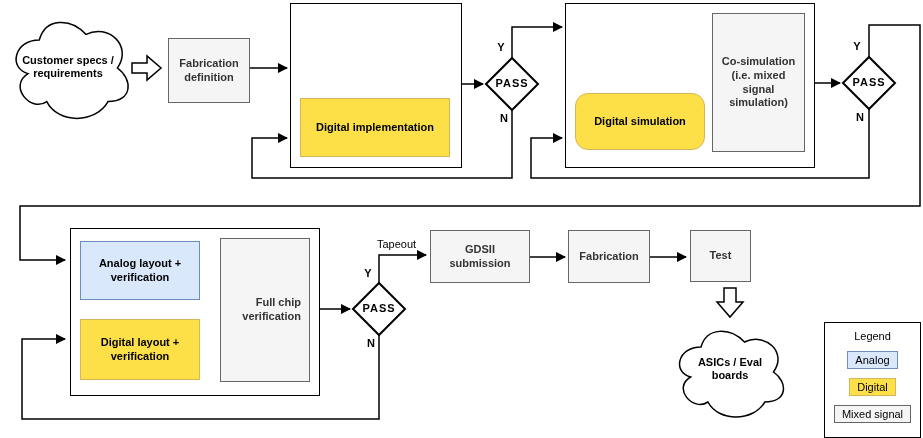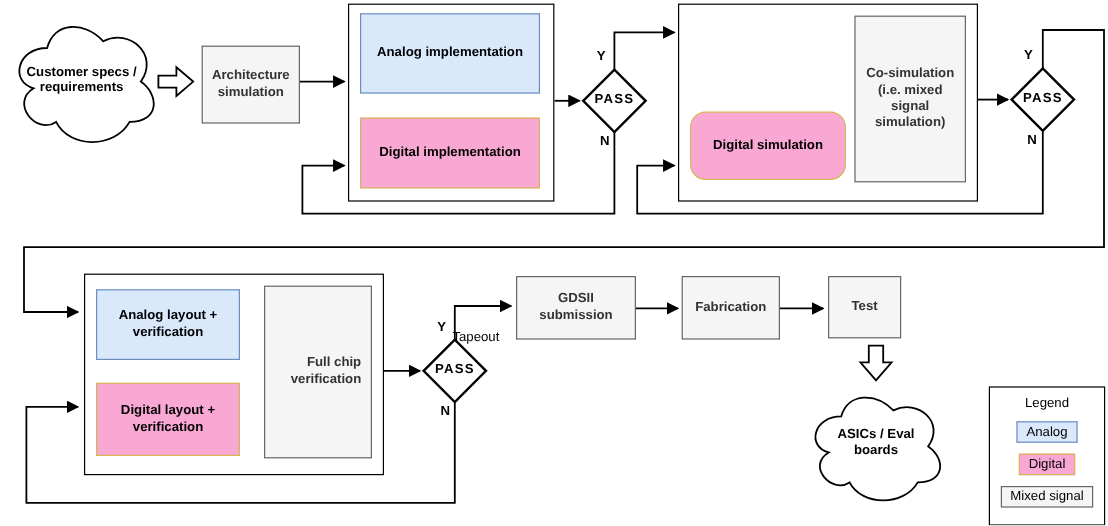--- a/index.html
+++ b/index.html
@@ -4,24 +4,24 @@
 <style>
   html,body{margin:0;padding:0;background:#fff;}
   .stage{position:relative;width:923px;height:438px;background:#fff;overflow:hidden;
          font-family:"Liberation Sans",sans-serif;}
   .stage svg{position:absolute;left:0;top:0;}
   .abs{position:absolute;box-sizing:border-box;}
   .frame{background:#ffffff;border:1px solid #000;}
   .box{display:flex;align-items:center;justify-content:center;text-align:center;
        font-size:11px;font-weight:bold;line-height:1.25;color:#000;}
   .analog{background:#dae8fc;border:1px solid #6c8ebf;}
-  .digital{background:#f9a8d4;border:1px solid #d6b656;}
+  .digital{background:#fde047;border:1px solid #d6b656;}
   .mixed{background:#f5f5f5;border:1px solid #666666;color:#333333;}
   .lbl{position:absolute;font-size:11px;font-weight:bold;color:#000;text-align:center;line-height:1.2;}
-  .edge-lbl{position:absolute;font-size:11px;font-weight:normal;color:#000;margin-top:37px;}
+  .edge-lbl{position:absolute;font-size:11px;font-weight:normal;color:#000;}
   .pass{letter-spacing:1px;}
   .legend{display:flex;flex-direction:column;align-items:center;padding-top:7px;gap:9px;
           background:#fff;border:1px solid #000;}
   .legend-title{font-size:11px;color:#000;}
   .legend-item{font-size:11px;color:#000;padding:2px 7px;text-align:left;}
 </style>
 </head>
 <body>
 
 <div class="stage">
@@ -53,24 +53,23 @@
     <path d="M650,257 H686" fill="none" stroke="#000" stroke-width="1.5" marker-end="url(#ah)"></path>
 
     <polygon points="486,84 512,58 538,84 512,110" fill="#fff" stroke="#000" stroke-width="2"></polygon>
     <polygon points="843,83 869,57 895,83 869,109" fill="#fff" stroke="#000" stroke-width="2"></polygon>
     <polygon points="353,309 379,283 405,309 379,335" fill="#fff" stroke="#000" stroke-width="2"></polygon>
   </svg>
 
   <div class="lbl" style="left:16px;top:54px;width:104px;">Customer specs / requirements</div>
   <div class="lbl" style="left:688px;top:356px;width:84px;">ASICs / Eval boards</div>
 
-  <div class="abs box mixed" style="left:168px;top:38px;width:82px;height:65px;">Architecture simulation</div>
+  <div class="abs box mixed" style="left:168px;top:38px;width:82px;height:65px;">Fabrication definition</div>
 
   <div class="abs frame" style="left:290px;top:3px;width:172px;height:165px;"></div>
-  <div class="abs box analog" style="left:300px;top:11px;width:150px;height:67px;">Analog implementation</div>
   <div class="abs box digital" style="left:300px;top:98px;width:150px;height:59px;">Digital implementation</div>
 
   <div class="abs frame" style="left:565px;top:3px;width:250px;height:165px;"></div>
   <div class="abs box digital" style="left:575px;top:93px;width:130px;height:57px;border-radius:13px;">Digital simulation</div>
   <div class="abs box mixed" style="left:712px;top:13px;width:93px;height:139px;padding:0 6px;">Co-simulation (i.e. mixed signal simulation)</div>
 
   <div class="abs frame" style="left:70px;top:228px;width:250px;height:168px;"></div>
   <div class="abs box analog" style="left:80px;top:241px;width:120px;height:59px;">Analog layout + verification</div>
   <div class="abs box digital" style="left:80px;top:319px;width:120px;height:61px;">Digital layout + verification</div>
   <div class="abs box mixed" style="left:220px;top:238px;width:90px;height:144px;padding:12px 8px;text-align:right;">Full chip verification</div>

